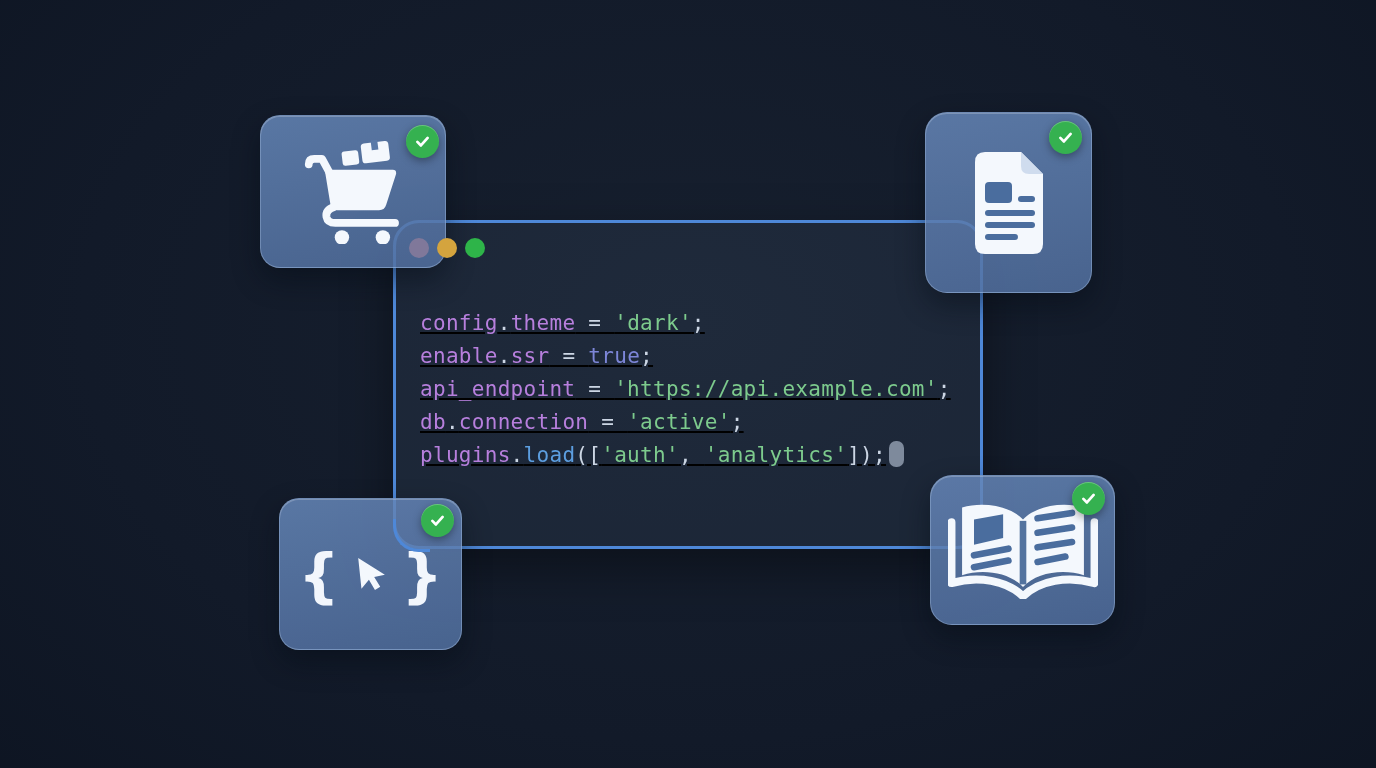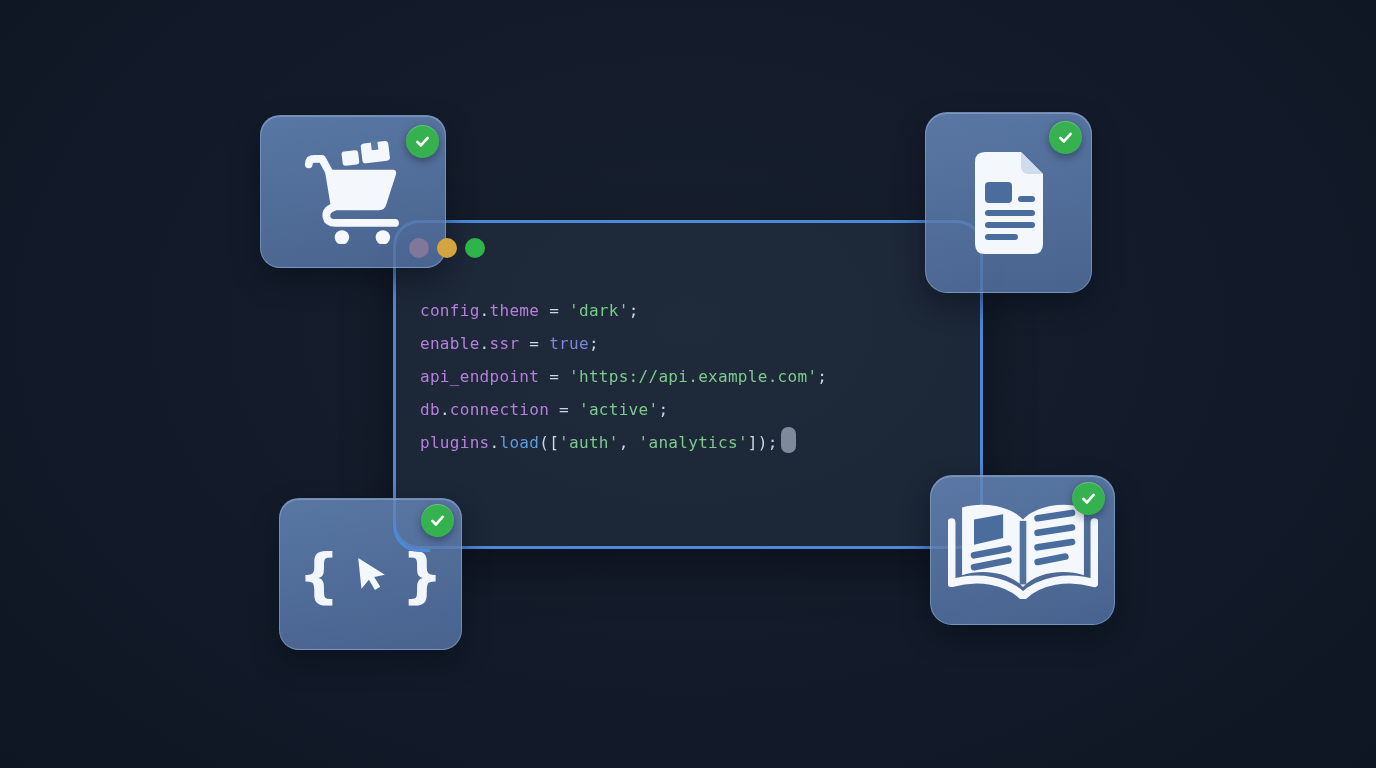--- a/index.html
+++ b/index.html
@@ -43,22 +43,22 @@
   }
   .badge-cart  {left:406px;top:125px;}
   .badge-doc   {left:1049px;top:121px;}
   .badge-braces{left:421px;top:504px;}
   .badge-book  {left:1072px;top:482px;}
   
   .traffic-dots{position:absolute;left:409px;top:238px;display:flex;gap:8px;z-index:4;}
   .traffic-dot{width:20px;height:20px;border-radius:50%;}
   
   .code-area{
-    position:absolute;left:420px;top:294px;z-index:4;
-    font-size:16px;line-height:33px;letter-spacing:0.3px;white-space:pre;
+    position:absolute;left:420px;top:307px;z-index:4;
+    font-size:21px;line-height:33px;letter-spacing:0.3px;white-space:pre;text-decoration:underline;
   }
   .tok-ident  {color:var(--c-ident,#b77fdd);}
   .tok-punct  {color:var(--c-punct,#ccd6e4);}
   .tok-string {color:var(--c-string,#7dcb8d);}
   .tok-keyword{color:var(--c-keyword,#7d86d8);}
   .tok-func   {color:var(--c-func,#5c9ee0);}
   .cursor-block{
     display:inline-block;width:15px;height:26px;border-radius:7px;
     background:var(--c-cursor,#7e8a9c);vertical-align:-5px;margin-left:3px;
   }

